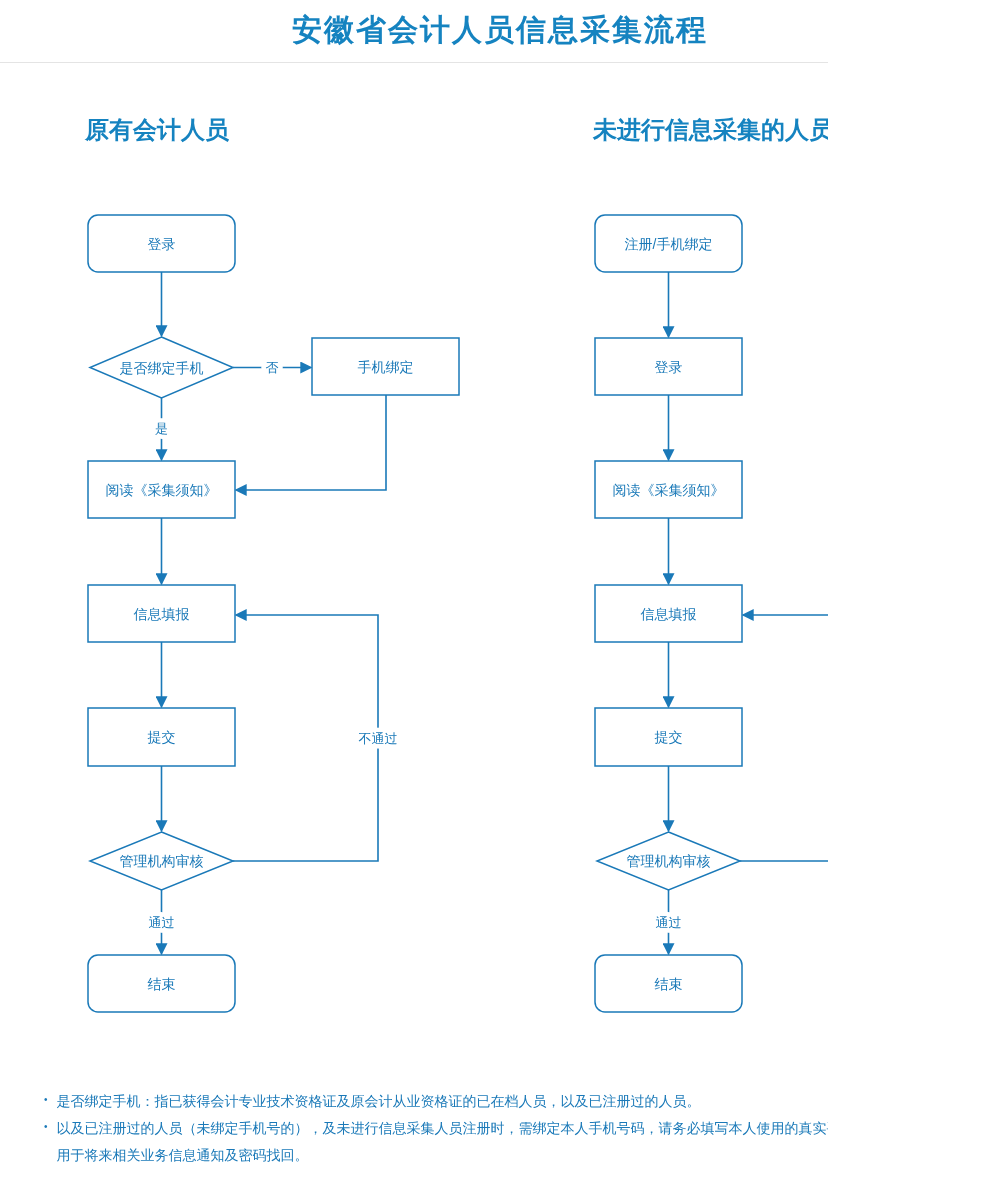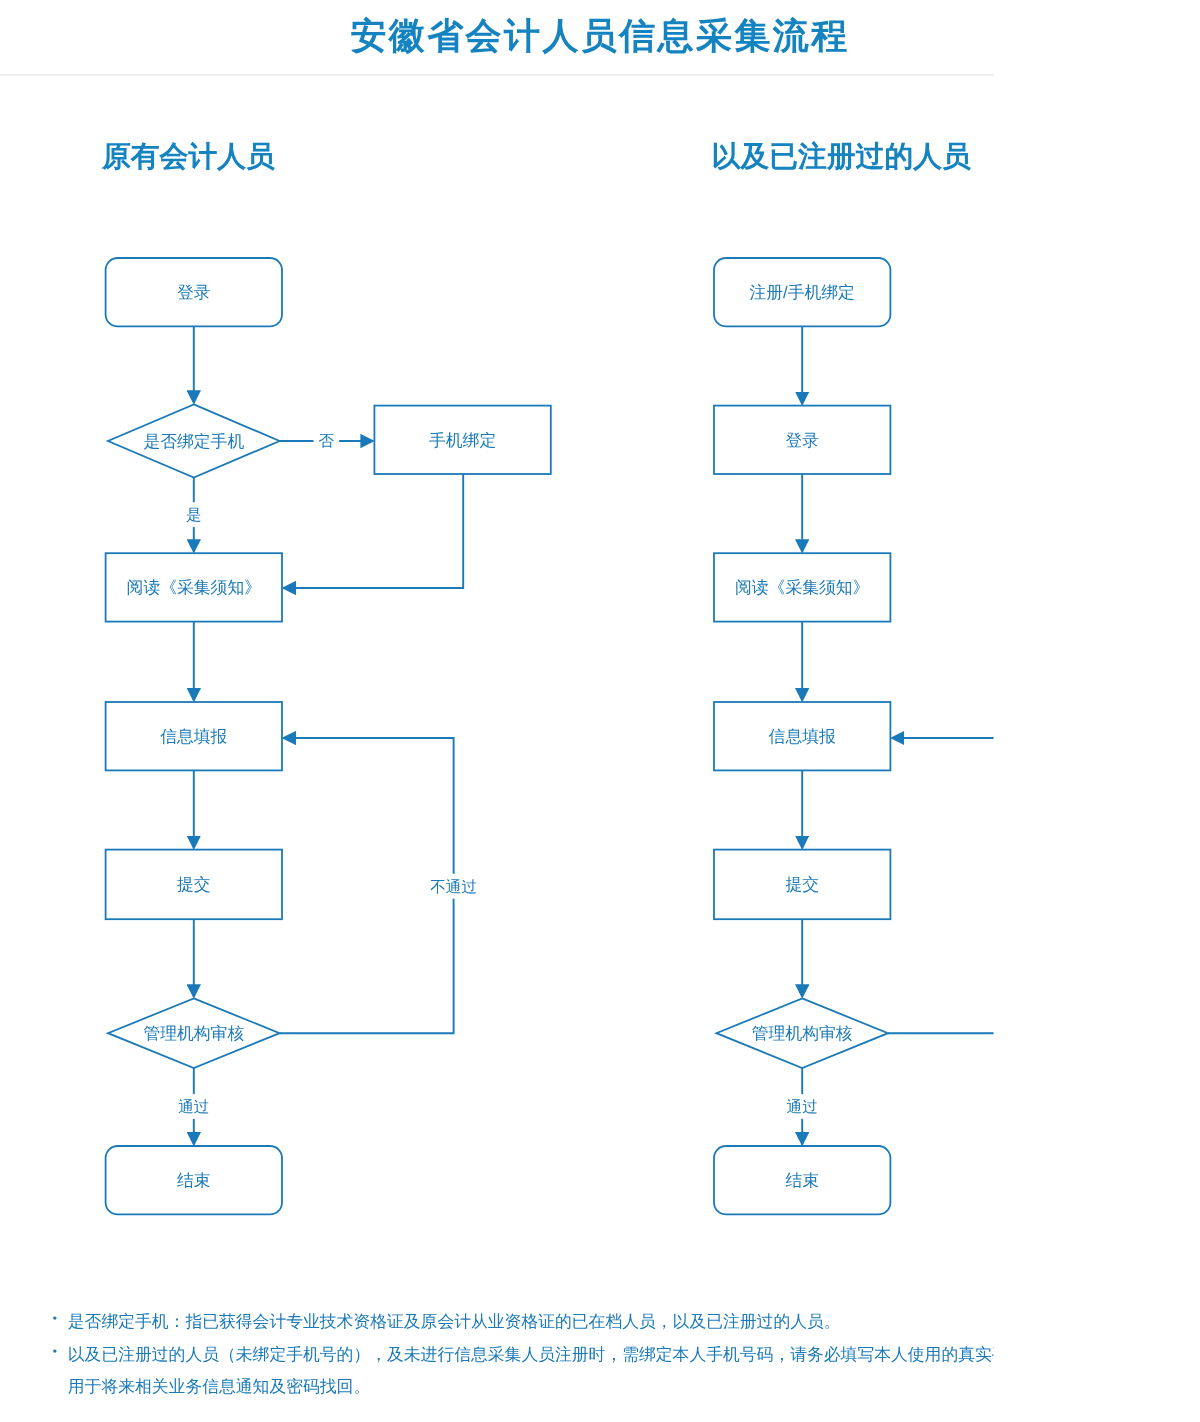--- a/index.html
+++ b/index.html
@@ -96,21 +96,21 @@
 </style>
 </head>
 <body>
 
 <div class="page">
 
   <div class="title">安徽省会计人员信息采集流程</div>
   <div class="divider"></div>
 
   <div class="col-heading left">原有会计人员</div>
-  <div class="col-heading right">以及已注册过的人员</div>
+  <div class="col-heading right">未进行信息采集的人员</div>
 
   <svg class="flow" width="1000" height="1060" viewBox="0 0 1000 1060">
     <defs>
       <marker id="arrowhead" viewBox="0 0 10 10" refX="8.5" refY="5" markerWidth="7.5" markerHeight="7.5" orient="auto-start-reverse">
         <path d="M0 0 L10 5 L0 10 z" fill="#1a79b8"></path>
       </marker>
     </defs>
 
     <g>
 

